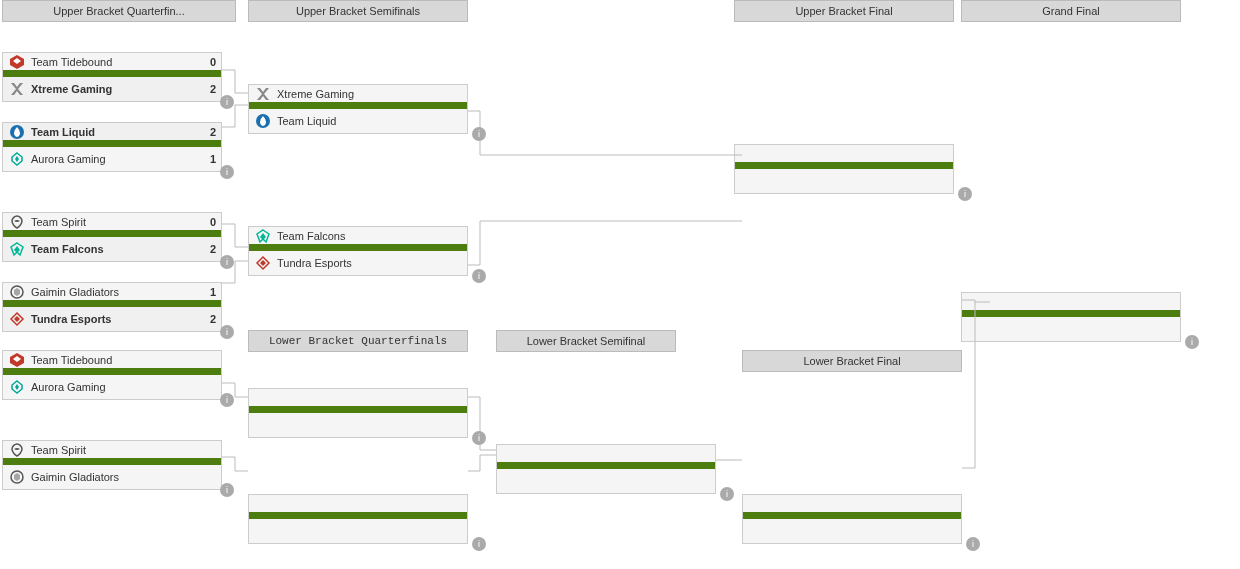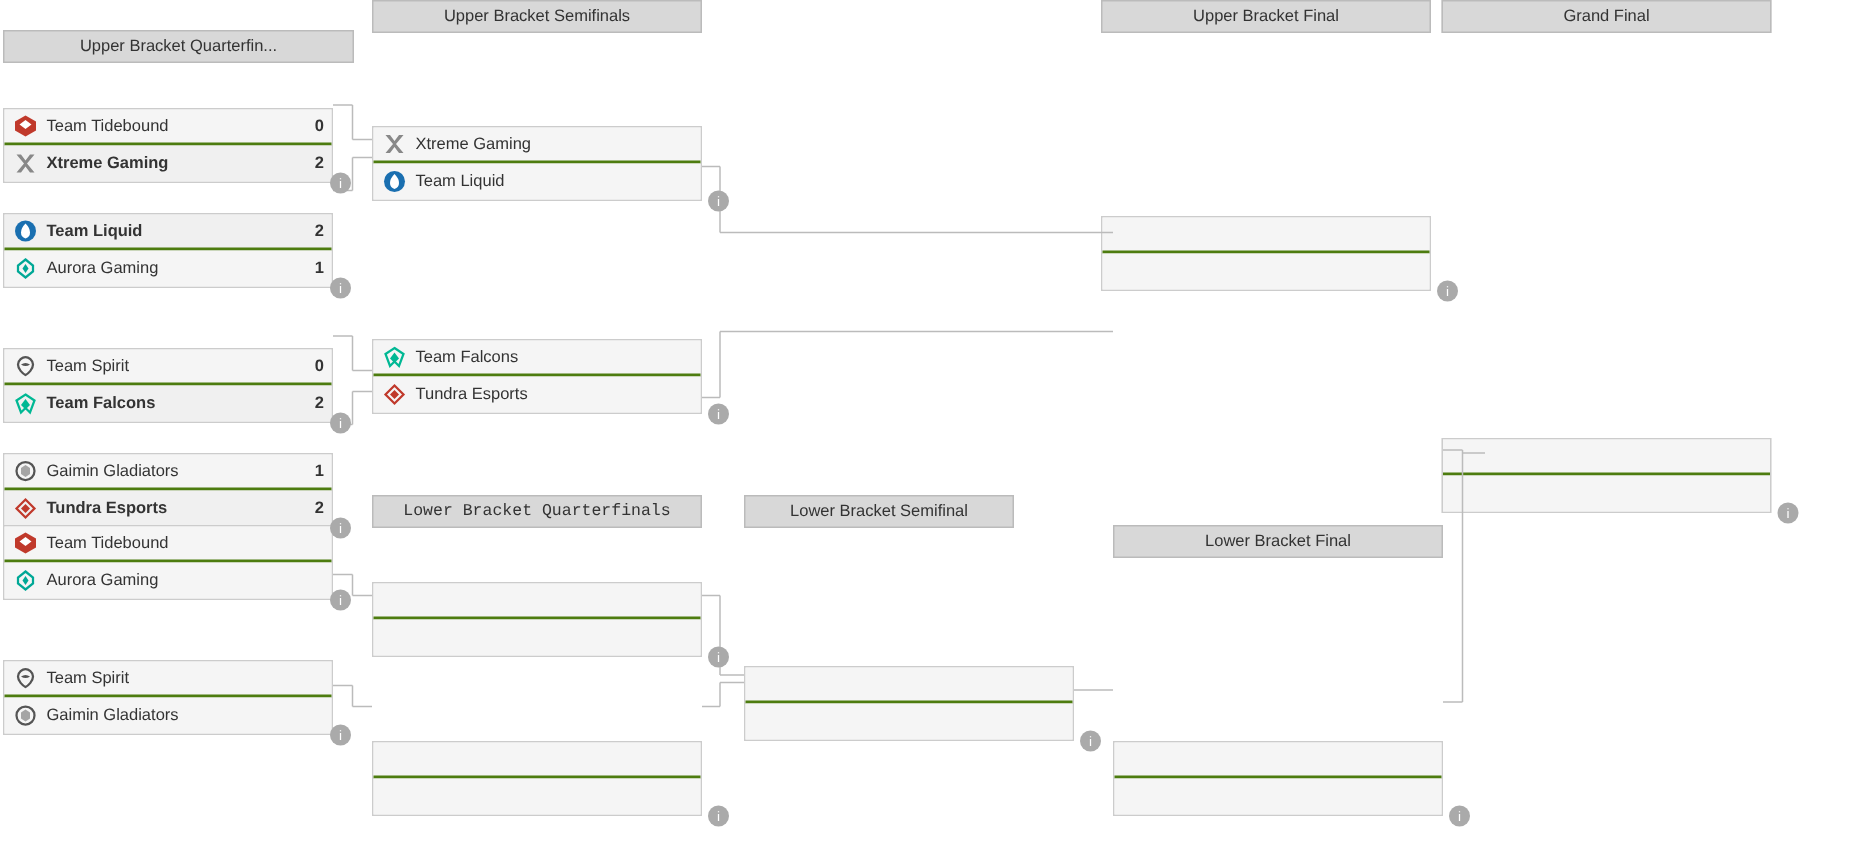--- a/index.html
+++ b/index.html
@@ -4,21 +4,21 @@
   <style>
     * { box-sizing: border-box; margin: 0; padding: 0; }
     body { font-family: Arial, sans-serif; font-size: 12px; background: #fff; color: #333; width: 1240px; height: 569px; overflow: hidden; }
     
     .bracket-container { position: relative; width: 1240px; height: 569px; padding: 4px; }
     
     .round-header { background: #d8d8d8; border: 1px solid #bbb; padding: 4px 8px; text-align: center; font-size: 11px; color: #333; white-space: nowrap; }
     
     .match-box { border: 1px solid #ccc; background: #f5f5f5; position: absolute; width: 220px; }
     
-    .team-row { display: flex; align-items: center; padding: 3px 5px; border-bottom: 2px solid #4d7c0f; height: 24px; background: #f5f5f5; }
+    .team-row { display: flex; align-items: center; padding: 3px 5px; border-bottom: 7px solid #4d7c0f; height: 24px; background: #f5f5f5; }
     .team-row:last-child { border-bottom: none; }
     .team-row.winner { background: #f0f0f0; }
     .team-row.winner .team-name { font-weight: bold; }
     
     .team-logo { width: 18px; height: 18px; margin-right: 5px; display: flex; align-items: center; justify-content: center; flex-shrink: 0; }
     .team-name { flex: 1; font-size: 11px; }
     .team-score { font-size: 11px; font-weight: bold; width: 16px; text-align: right; }
     .info-dot-abs { position: absolute; width: 14px; height: 14px; border-radius: 50%; background: #aaa; color: #fff; font-size: 9px; display: flex; align-items: center; justify-content: center; cursor: pointer; z-index: 10; }
 
     
@@ -29,21 +29,21 @@
     .logo-spirit { color: #555; }
     .logo-falcons { color: #00b894; }
     .logo-gaimin { color: #555; }
     .logo-tundra { color: #c0392b; }
   </style>
 </head>
 <body>
 
 <div class="bracket-container">
 
-  <div style="position:absolute; left:2px; top:0; width:234px;margin-top:20px;">
+  <div style="position:absolute; left:2px; top:0; width:234px;">
     <div class="round-header">Upper Bracket Quarterfin...</div>
 
     <div style="position:relative; margin-top:30px;">
       <div class="match-box" style="position:relative; width:220px;">
         <div class="team-row">
           <div class="team-logo logo-tidebound">
             <svg width="16" height="16" viewBox="0 0 16 16">
                 <polygon points="8,1 15,5 15,11 8,15 1,11 1,5" fill="#c0392b" stroke="none"></polygon>
                 <polygon points="8,4 12,7 8,10 4,7" fill="#fff"></polygon>
               </svg>

